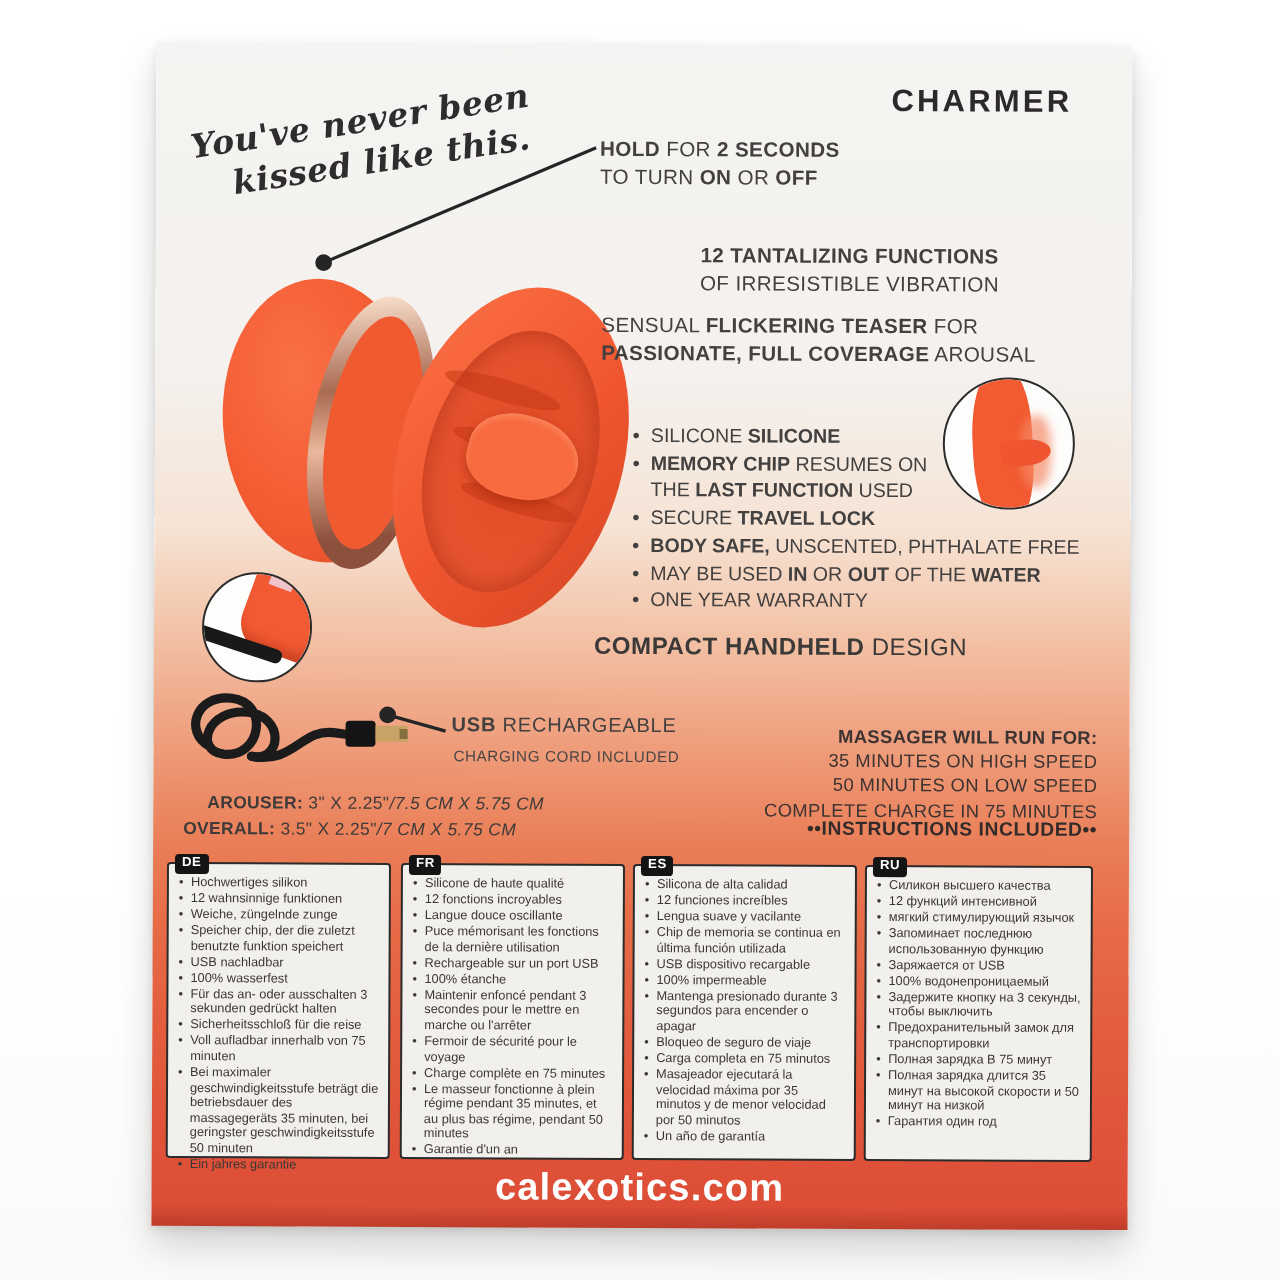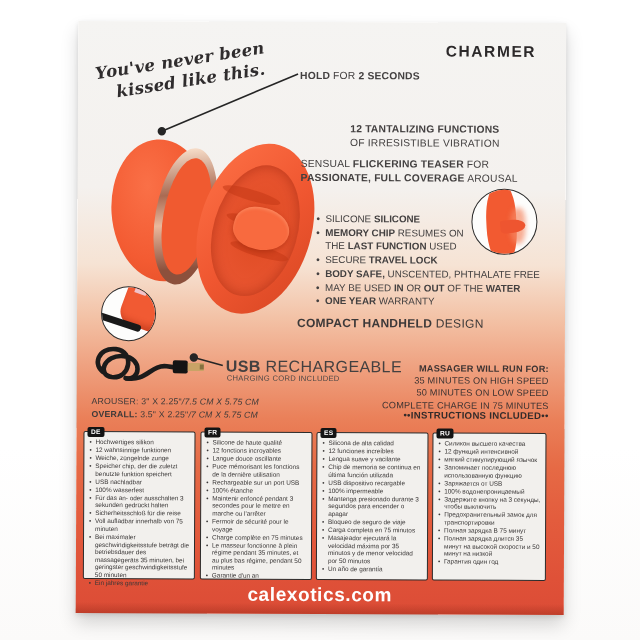--- a/index.html
+++ b/index.html
@@ -78,21 +78,21 @@
   .inset-port { left:24px; top:265px; width:55px; height:55px; }
   .pi-body { left:22px; top:-10px; width:46px; height:52px; background:#f15a33;
     transform:rotate(20deg); border-radius:28%; box-shadow:inset -4px -4px 6px rgba(150,30,8,.4); }
   .pi-tab { left:33px; top:0px; width:12px; height:7px; background:#f0c3cb; transform:rotate(20deg); }
   .pi-cord { left:-8px; top:31px; width:48px; height:6.5px; background:#191919;
     transform:rotate(18deg); border-radius:3px; }
 
   .cable { position:absolute; left:12px; top:312px; width:122px; height:60px; }
 
   
-  .usb-label { position:absolute; left:149px; top:336px; font-size:16px; letter-spacing:.4px; color:#434040; }
+  .usb-label { position:absolute; left:149px; top:336px; font-size:10px; letter-spacing:.4px; color:#434040; }
   .usb-sub { position:absolute; left:150px; top:352px; font-size:7.6px; letter-spacing:.3px; color:#4a4645; }
   .dims { position:absolute; left:15px; top:374px; font-size:8.7px; line-height:12.8px; color:#3e3a39; letter-spacing:.2px; }
   .runtime { position:absolute; right:16px; top:340px; text-align:right;
     font-size:9.2px; line-height:12.2px; color:#3c3332; letter-spacing:.2px; }
   .instructions { position:absolute; right:16px; top:387px; font-size:9.6px; font-weight:700; color:#332b2a; letter-spacing:.3px; }
 
   
   .lang-box { position:absolute; top:410px; height:148px; width:112px;
     background:#f2f0ed; border:1.5px solid #2b2b2b; border-radius:2px;
     padding:6px 4px 3px 5px; font-size:6.4px; line-height:1.18; color:#3a3737; }
@@ -154,46 +154,47 @@
     <svg class="cable" viewBox="0 0 122 60">
       <path d="M16 40 C 3 33, 9 14, 27 16 C 46 18, 42 46, 23 44 C 8 42, 15 21, 35 23 C 54 25, 52 48, 37 45" stroke="#1b1b1b" stroke-width="4.6" fill="none" stroke-linecap="round"></path>
       <path d="M37 45 C 58 49, 62 31, 78 33 L 86 34" stroke="#1b1b1b" stroke-width="4.6" fill="none" stroke-linecap="round"></path>
       <rect x="84" y="27" width="15" height="13" rx="2" fill="#141414"></rect>
       <rect x="99" y="29.5" width="16" height="8" fill="#c9a366"></rect>
       <rect x="111" y="31" width="4" height="5" fill="#857040"></rect>
     </svg>
 
     <div class="blk push">
         <div class="cl"><span style="font-weight: 700;">HOLD</span><span> FOR </span><span style="font-weight: 700;">2 SECONDS</span></div>
+        <div class="cl"><span>TO TURN </span><span style="font-weight: 700;">ON</span><span> OR </span><span style="font-weight: 700;">OFF</span></div>
       </div>
     <div class="blk functions">
         <div class="cl"><span style="font-weight: 700;">12 TANTALIZING FUNCTIONS</span></div>
         <div class="cl"><span>OF IRRESISTIBLE VIBRATION</span></div>
       </div>
     <div class="blk teaser-blk">
         <div class="cl"><span>SENSUAL </span><span style="font-weight: 700;">FLICKERING TEASER</span><span> FOR</span></div>
         <div class="cl"><span style="font-weight: 700; text-align: right;">PASSIONATE, FULL COVERAGE</span><span> AROUSAL</span></div>
       </div>
 
     <div class="bullets">
         <div class="bullet"><span>SILICONE </span><span style="font-weight: 700;">SILICONE</span></div>
         <div class="bullet"><span style="font-weight: 700;">MEMORY CHIP</span><span> RESUMES ON</span><br><span>THE </span><span style="font-weight: 700;">LAST FUNCTION</span><span> USED</span></div>
         <div class="bullet"><span>SECURE </span><span style="font-weight: 700;">TRAVEL LOCK</span></div>
         <div class="bullet"><span style="font-weight: 700;">BODY SAFE,</span><span> UNSCENTED, PHTHALATE FREE</span></div>
         <div class="bullet"><span>MAY BE USED </span><span style="font-weight: 700;">IN</span><span> OR </span><span style="font-weight: 700;">OUT</span><span> OF THE </span><span style="font-weight: 700;">WATER</span></div>
-        <div class="bullet"><span style="font-weight: 700; margin-top: 24px;">ONE YEAR</span><span> WARRANTY</span></div>
+        <div class="bullet"><span style="font-weight: 400; margin-top: 24px;">ONE YEAR</span><span> WARRANTY</span></div>
       </div>
 
     <div class="compact"><span style="font-weight: 700;">COMPACT HANDHELD</span><span> DESIGN</span></div>
 
     <div class="usb-label"><span style="font-weight: 700;">USB</span><span> RECHARGEABLE</span></div>
     <div class="usb-sub">CHARGING CORD INCLUDED</div>
 
     <div class="dims">
-        <div class="dim-line"><span style="font-weight: 400;">AROUSER:</span><span> 3" X 2.25"</span><span style="font-style: italic;">/7.5 CM X 5.75 CM</span></div>
+        <div class="dim-line"><span style="font-weight: 700; margin-left: 12px;">AROUSER:</span><span> 3" X 2.25"</span><span style="font-style: italic;">/7.5 CM X 5.75 CM</span></div>
         <div class="dim-line"><span style="font-weight: 700;">OVERALL:</span><span> 3.5" X 2.25"</span><span style="font-style: italic;">/7 CM X 5.75 CM</span></div>
       </div>
 
     <div class="runtime">
         <div class="rt-line"><span style="font-weight: 700;">MASSAGER WILL RUN FOR:</span></div>
         <div class="rt-line"><span>35 MINUTES ON HIGH SPEED</span></div>
         <div class="rt-line"><span>50 MINUTES ON LOW SPEED</span></div>
         <div class="rt-line"><span>COMPLETE CHARGE IN 75 MINUTES</span></div>
       </div>
     <div class="instructions">••INSTRUCTIONS INCLUDED••</div>

